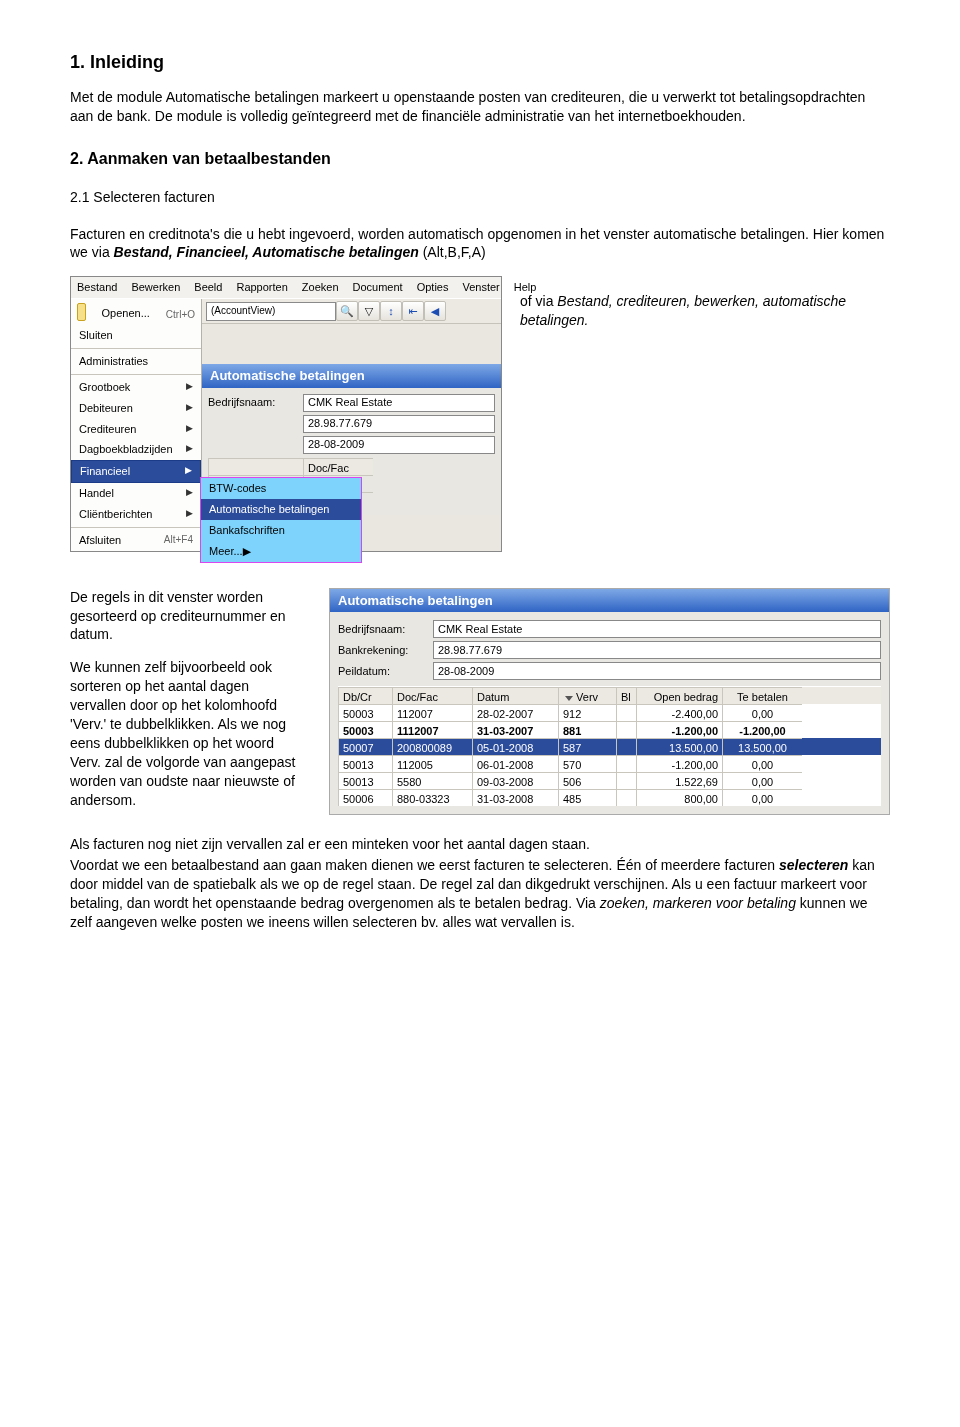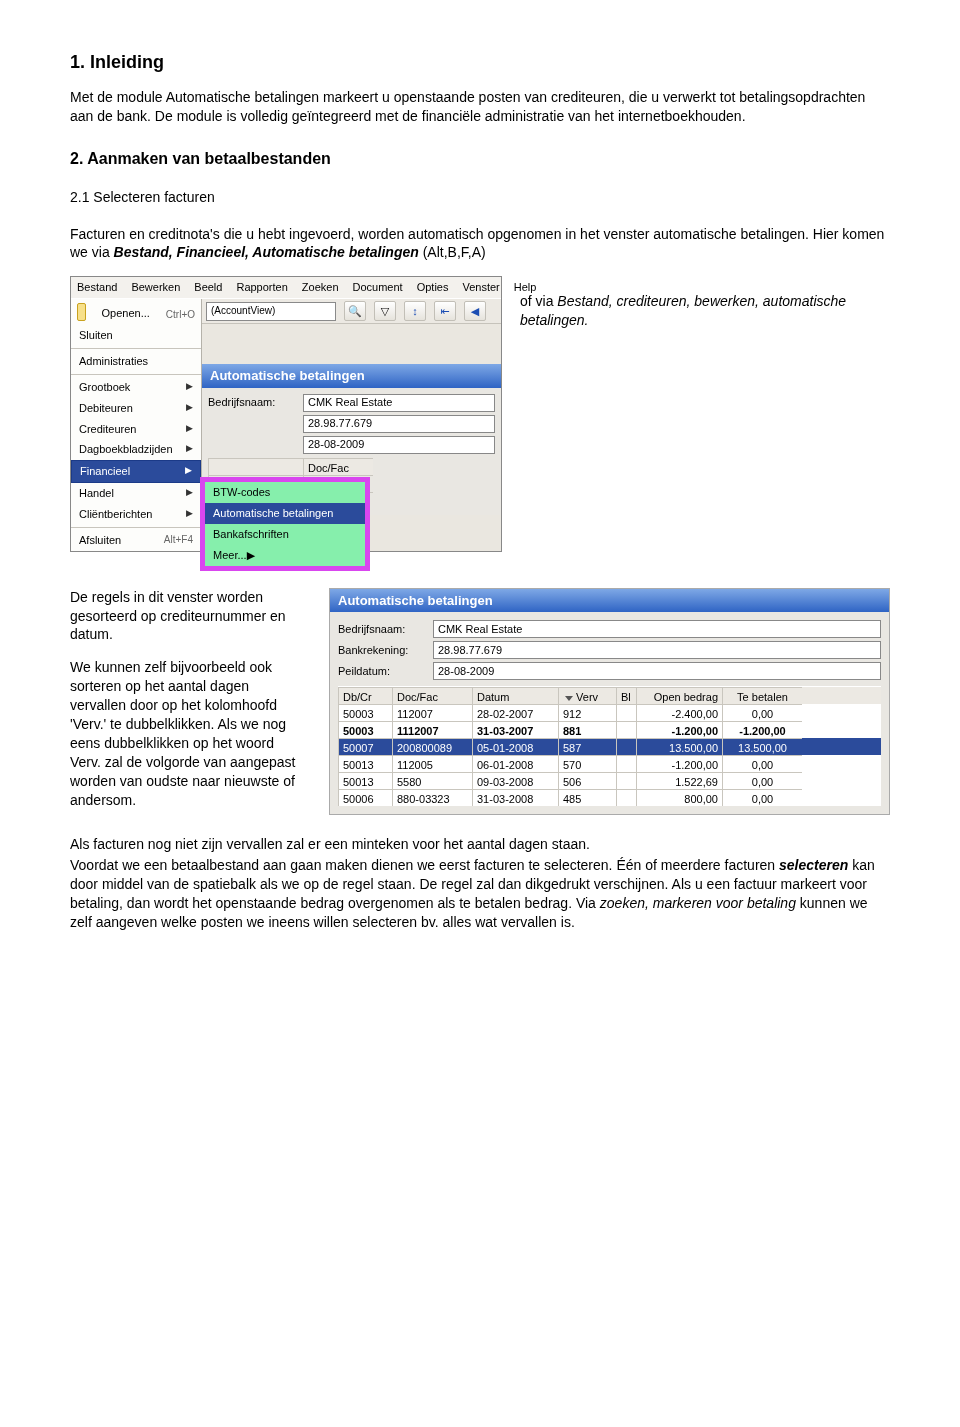--- a/index.html
+++ b/index.html
@@ -19,30 +19,30 @@
   .menu-body{display:flex}
   .menu-left{background:#fdfdfb;border-right:1px solid #b5b2aa;width:130px}
   .menu-left .item{padding:3px 8px;border-bottom:0;font-size:11px}
   .menu-left .item.hl{background:#2b4b9b;color:#fff;border:1px solid #1b3a88}
   .menu-left .shortcut{float:right;color:#666;font-size:10px}
   .menu-left .divider{border-top:1px solid #c8c5bd;margin:2px 0}
   .menu-left .arrow{float:right;font-size:9px;color:#333}
   .menu-left .iconrow{display:flex;align-items:flex-end;gap:16px;padding:4px 6px}
   .icon16{width:16px;height:16px;display:inline-block;background:#f7e08a;border:1px solid #c9a21f;border-radius:2px}
   .menu-right{flex:1;background:#eae7e0}
-  .toolbar{display:flex;background:#ece9e3;border-bottom:1px solid #c6c3bb;padding:2px 4px;gap:8px;align-items:center}
+  .toolbar{display:flex;background:#ece9e3;border-bottom:1px solid #c6c3bb;padding:2px 4px;gap:0;align-items:center}
   .tb-select{background:#fff;border:1px solid #8a8a8a;height:17px;width:120px;font-size:10px;padding:0 4px;display:flex;align-items:center}
   .tb-btn{width:20px;height:18px;border:1px solid #c2bfb7;background:linear-gradient(#fff,#e6e3dc);border-radius:2px;display:flex;align-items:center;justify-content:center;font-size:11px}
   .tb-btn.blue{color:#1b4db3}
   .win-title{background:linear-gradient(#7ea8e6,#2f64c4);color:#fff;padding:3px 8px;font-weight:bold;font-size:13px}
   .win-body{background:#e9e7e2;padding:6px}
   .win-row{display:flex;align-items:center;margin-bottom:3px;font-size:11px}
   .win-label{width:95px}
   .win-field{background:#fff;border:1px solid #888;height:16px;flex:1;padding:0 4px;display:flex;align-items:center;font-size:11px}
-  .submenu{position:relative;background:#86efac;border:5px solid #d946ef;width:160px}
+  .submenu{position:relative;background:#7dd3fc;border:1px solid #d946ef;width:160px}
   .submenu .item{padding:3px 8px;font-size:11px}
   .submenu .item.hl{background:#2b4b9b;color:#fff}
   .sub-pos{position:absolute;left:129px;top:178px;z-index:5}
   .menu-left{position:relative}
   
   .half-col{display:flex;gap:24px;align-items:flex-start;margin-bottom:20px}
   .left-text{width:235px;font-size:14px}
   .win2{flex:1;border:1px solid #aaa}
   .tablehead{display:flex;background:#ece9e3;border-top:1px solid #fff}
   .th,.td{border-left:1px solid #c9c6be;border-top:1px solid #c9c6be;padding:2px 4px;font-size:11px;height:17px;box-sizing:border-box;overflow:hidden;white-space:nowrap}

